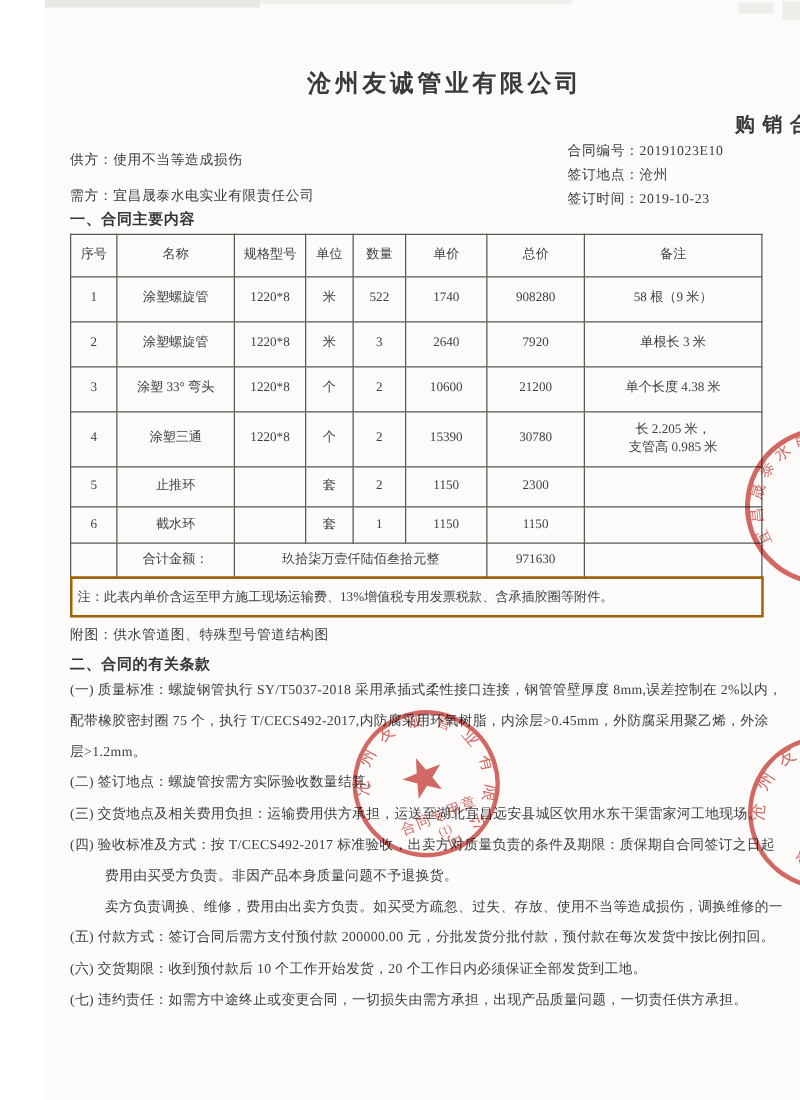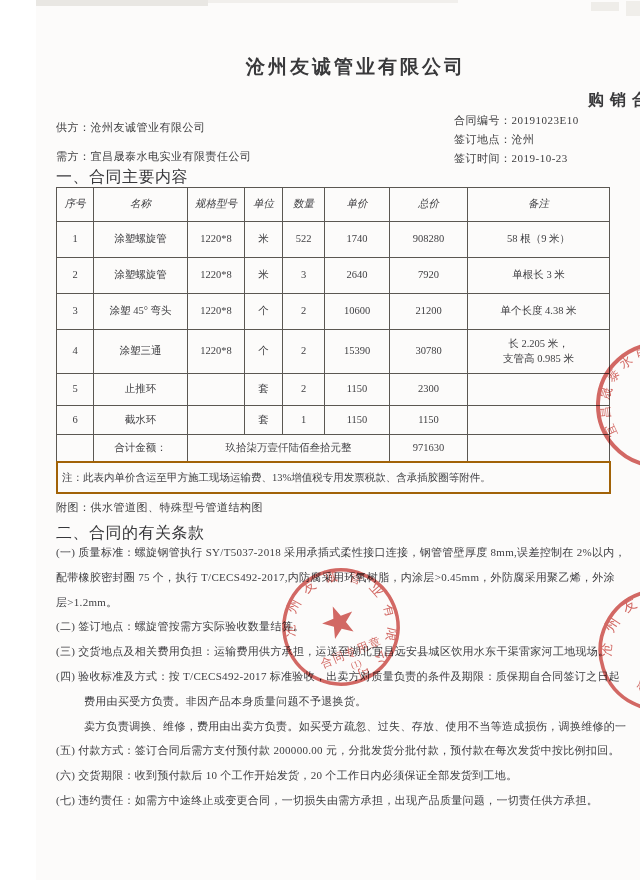--- a/index.html
+++ b/index.html
@@ -6,27 +6,27 @@
   body{width:640px;height:880px;overflow:hidden;background:#ffffff;
        font-family:"Liberation Serif","DejaVu Serif",serif;}
   .page{position:relative;width:640px;height:880px;background:#fcfbfa;overflow:hidden;color:#3c3c3e;margin-left:36px;}
   .abs{position:absolute;}
   .artifact{position:absolute;pointer-events:none;}
   .title{left:0;right:0;top:54px;text-align:center;font-size:19px;font-weight:600;
          letter-spacing:3px;color:#39393b;}
   .subtitle{left:0;right:0;top:90px;text-align:right;font-size:16px;font-weight:600;
             letter-spacing:6px;color:#39393b;}
   .infoline{font-size:11px;color:#3c3c3e;letter-spacing:0.5px;}
-  .sec-head{font-size:16px;font-weight:400;color:#37373a;letter-spacing:0.5px;}
+  .sec-head{font-size:12px;font-weight:700;color:#37373a;letter-spacing:0.5px;}
   table.items{position:absolute;left:20px;top:187px;width:553px;border-collapse:collapse;
               table-layout:fixed;}
   table.items td,table.items th{border:1px solid #5b5752;font-size:10.5px;font-weight:normal;
               color:#3f3f42;text-align:center;vertical-align:middle;padding:0 2px;
               white-space:pre-line;line-height:1.35;overflow:hidden;}
-  tr.hrow{height:34px;font-style:italic;} tr.r1,tr.r2,tr.r3{height:36px;} tr.r4{height:44px;}
+  tr.hrow{height:34px;} tr.r1,tr.r2,tr.r3{height:36px;} tr.r4{height:44px;}
   tr.r5{height:32px;} tr.r6{height:29px;} tr.trow{height:28px;}
   .notebox{left:20px;top:461px;width:543px;height:29px;border:2px solid #a16207;
            font-size:10.5px;color:#3f3f42;padding:0 4px;display:flex;align-items:center;
            background:transparent;}
   .clauses{left:20px;top:540px;width:606px;font-size:11px;color:#3d3d40;
            line-height:24.8px;letter-spacing:0.3px;}
   .clauses .ln{white-space:nowrap;}
   .clauses .ind{padding-left:28px;}
   .stamp{position:absolute;pointer-events:none;mix-blend-mode:multiply;opacity:0.78;}
   .stamp svg{display:block;}
@@ -41,21 +41,21 @@
 
   <div class="artifact" style="left:0;top:0;width:172px;height:6px;background:#e9e7e3;"></div>
   <div class="artifact" style="left:172px;top:0;width:250px;height:3px;background:#f1efec;"></div>
   <div class="artifact" style="left:555px;top:2px;width:28px;height:9px;background:#efede9;"></div>
   <div class="artifact" style="left:590px;top:1px;width:34px;height:15px;background:#f0eeea;"></div>
   <div class="artifact" style="left:628px;top:4px;width:2px;height:56px;background:#e6e4e0;"></div>
 
   <div class="abs title">沧州友诚管业有限公司</div>
   <div class="abs subtitle">购销合同</div>
 
-  <div class="abs infoline" style="left:20px;top:120px;">供方：沧州友诚管业有限公司</div>
+  <div class="abs infoline" style="left:20px;top:120px;">供方：使用不当等造成损伤</div>
   <div class="abs infoline" style="left:418px;top:113px;">合同编号：20191023E10</div>
   <div class="abs infoline" style="left:418px;top:132px;">签订地点：沧州</div>
   <div class="abs infoline" style="left:20px;top:149px;">需方：宜昌晟泰水电实业有限责任公司</div>
   <div class="abs infoline" style="left:418px;top:151px;">签订时间：2019-10-23</div>
   <div class="abs sec-head" style="left:20px;top:167px;">一、合同主要内容</div>
 
   <table class="items">
     <colgroup>
       <col style="width:37px">
         <col style="width:94px">
@@ -92,21 +92,21 @@
       <td>涂塑螺旋管</td>
       <td>1220*8</td>
       <td>米</td>
       <td>3</td>
       <td>2640</td>
       <td>7920</td>
       <td>单根长 3 米</td>
     </tr>
     <tr class="r3">
       <td>3</td>
-      <td>涂塑 45° 弯头</td>
+      <td>涂塑 33° 弯头</td>
       <td>1220*8</td>
       <td>个</td>
       <td>2</td>
       <td>10600</td>
       <td>21200</td>
       <td>单个长度 4.38 米</td>
     </tr>
     <tr class="r4">
       <td>4</td>
       <td>涂塑三通</td>

